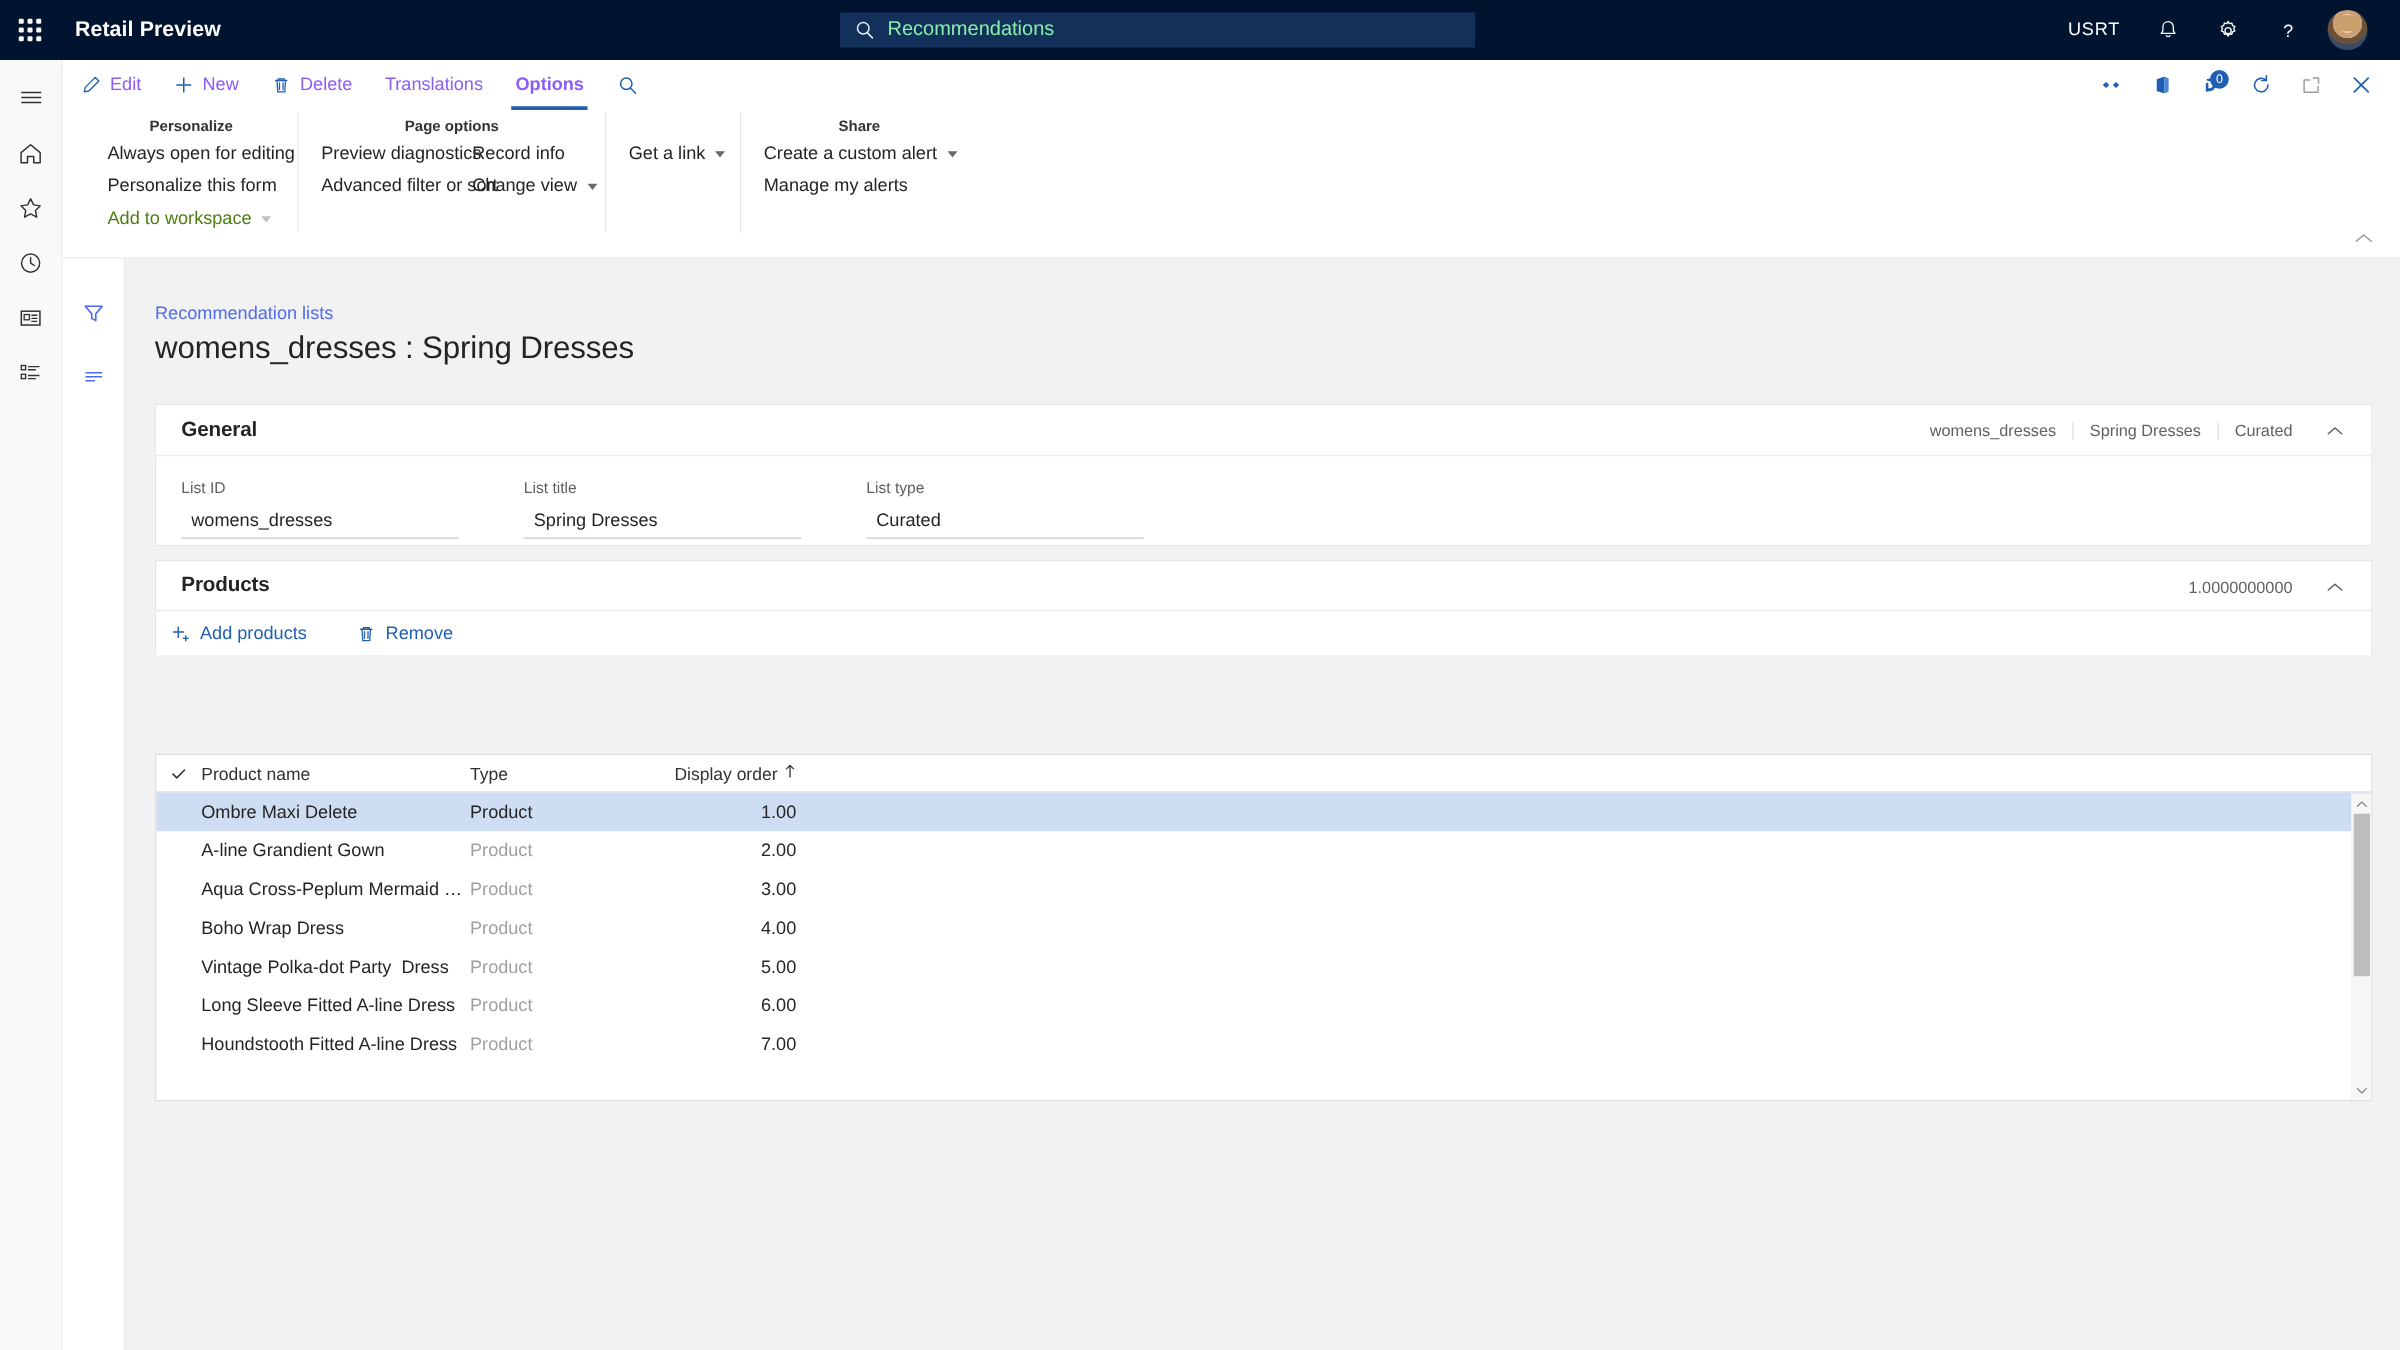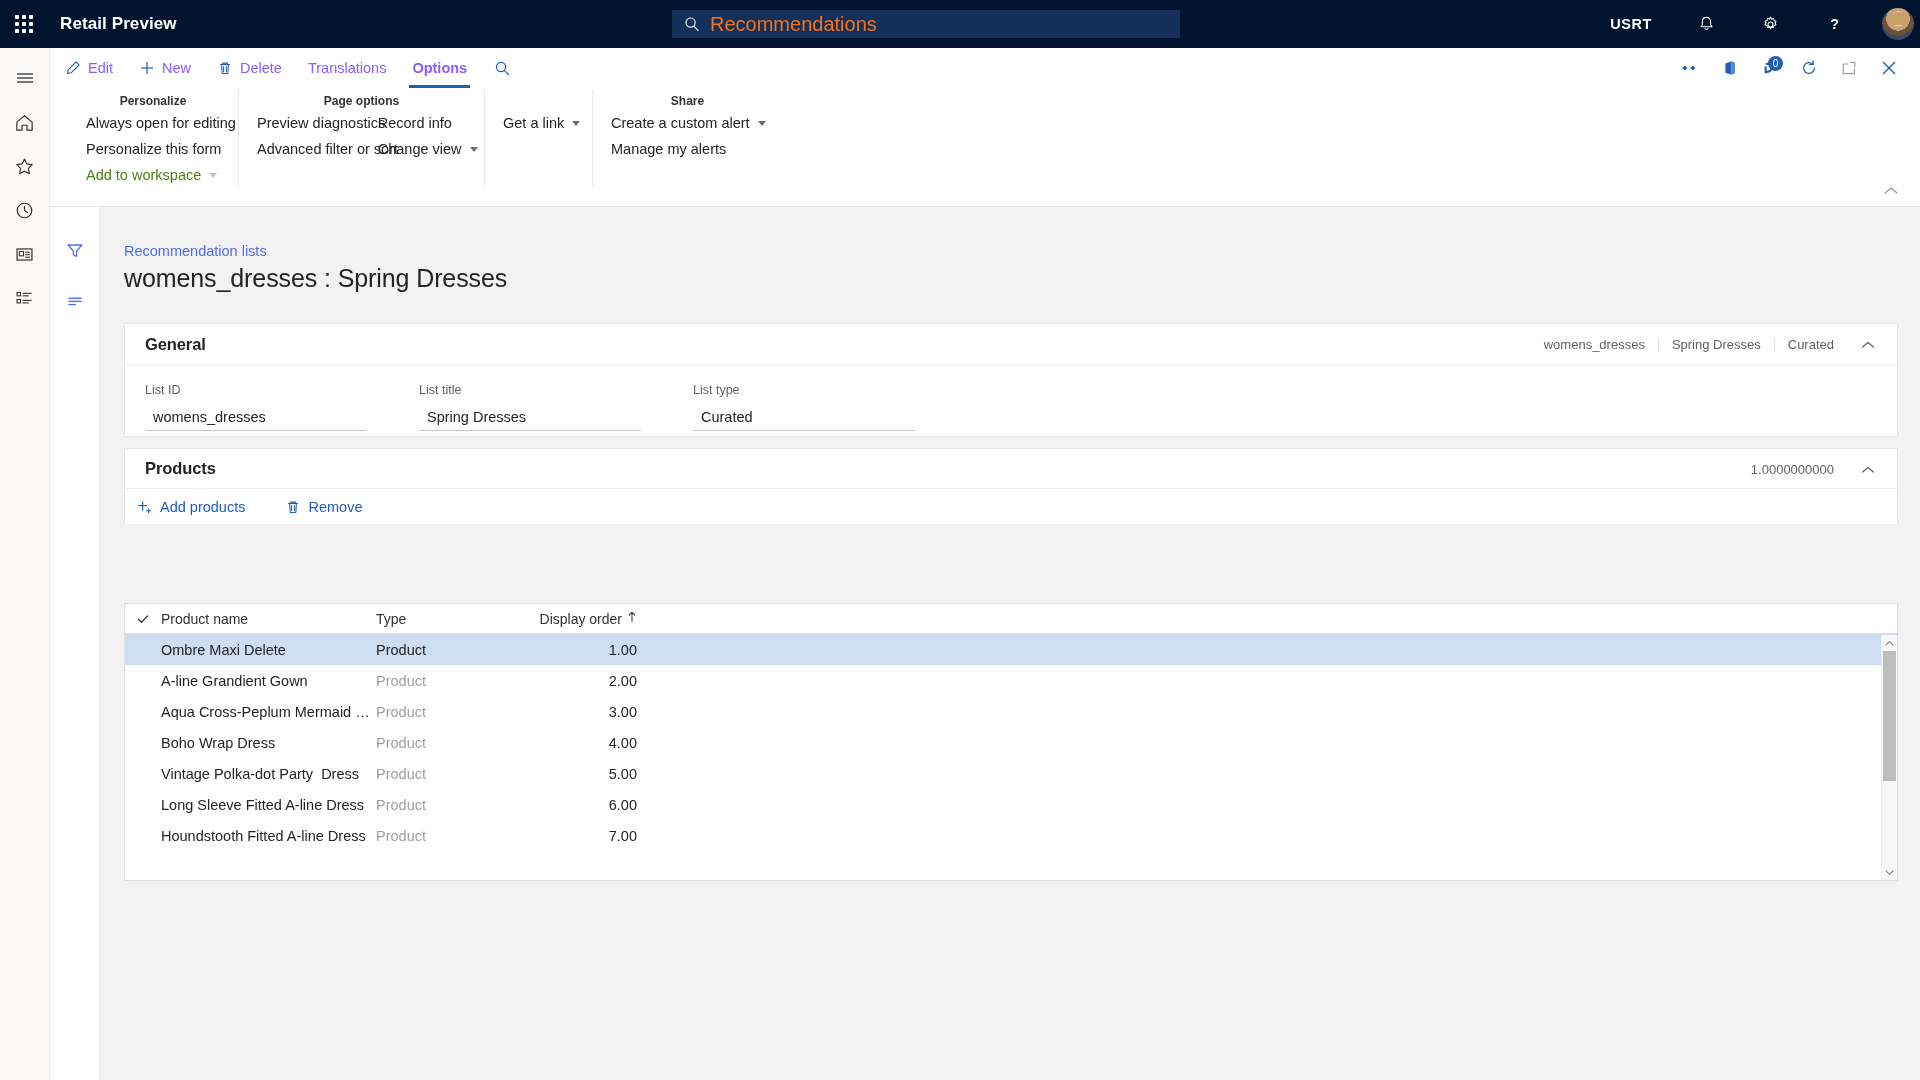--- a/index.html
+++ b/index.html
@@ -30,24 +30,24 @@
   .app-title {
     color: #ffffff; font-size: 17px; font-weight: bold; letter-spacing: .1px;
     margin-left: 12px; white-space: nowrap;
   }
   .search-wrap {
     position: absolute; left: 672px; top: 10px; width: 508px; height: 28px;
     background: #13305a; display: flex; align-items: center; padding: 0 12px;
     cursor: text;
   }
   .search-wrap .mag { margin-right: 10px; display: flex; }
-  .search-text { color: #f97316; font-size: 20px; }
+  .search-text { color: #86efac; font-size: 16px; }
   .topbar-right {
-    position: absolute; right: 0; top: 0; height: 48px;
-    display: flex; align-items: center; gap: 16px; font-weight: bold;
+    position: absolute; right: 20px; top: 0; height: 48px;
+    display: flex; align-items: center; gap: 0;
   }
   .tb-item {
     height: 48px; min-width: 48px; padding: 0 10px;
     display: flex; align-items: center; justify-content: center;
     color: #ffffff; font-size: 14.5px; cursor: pointer;
   }
   .tb-item.usrt { font-size: 14.5px; letter-spacing: .6px; padding: 0 14px; }
   .avatar {
     width: 32px; height: 32px; border-radius: 50%; margin-left: 8px; margin-right: 6px;
     background: radial-gradient(circle at 50% 34%, #f2cfa8 0 28%, #caa078 29% 44%, #6d5038 45% 62%, #3a4a63 63% 100%);

